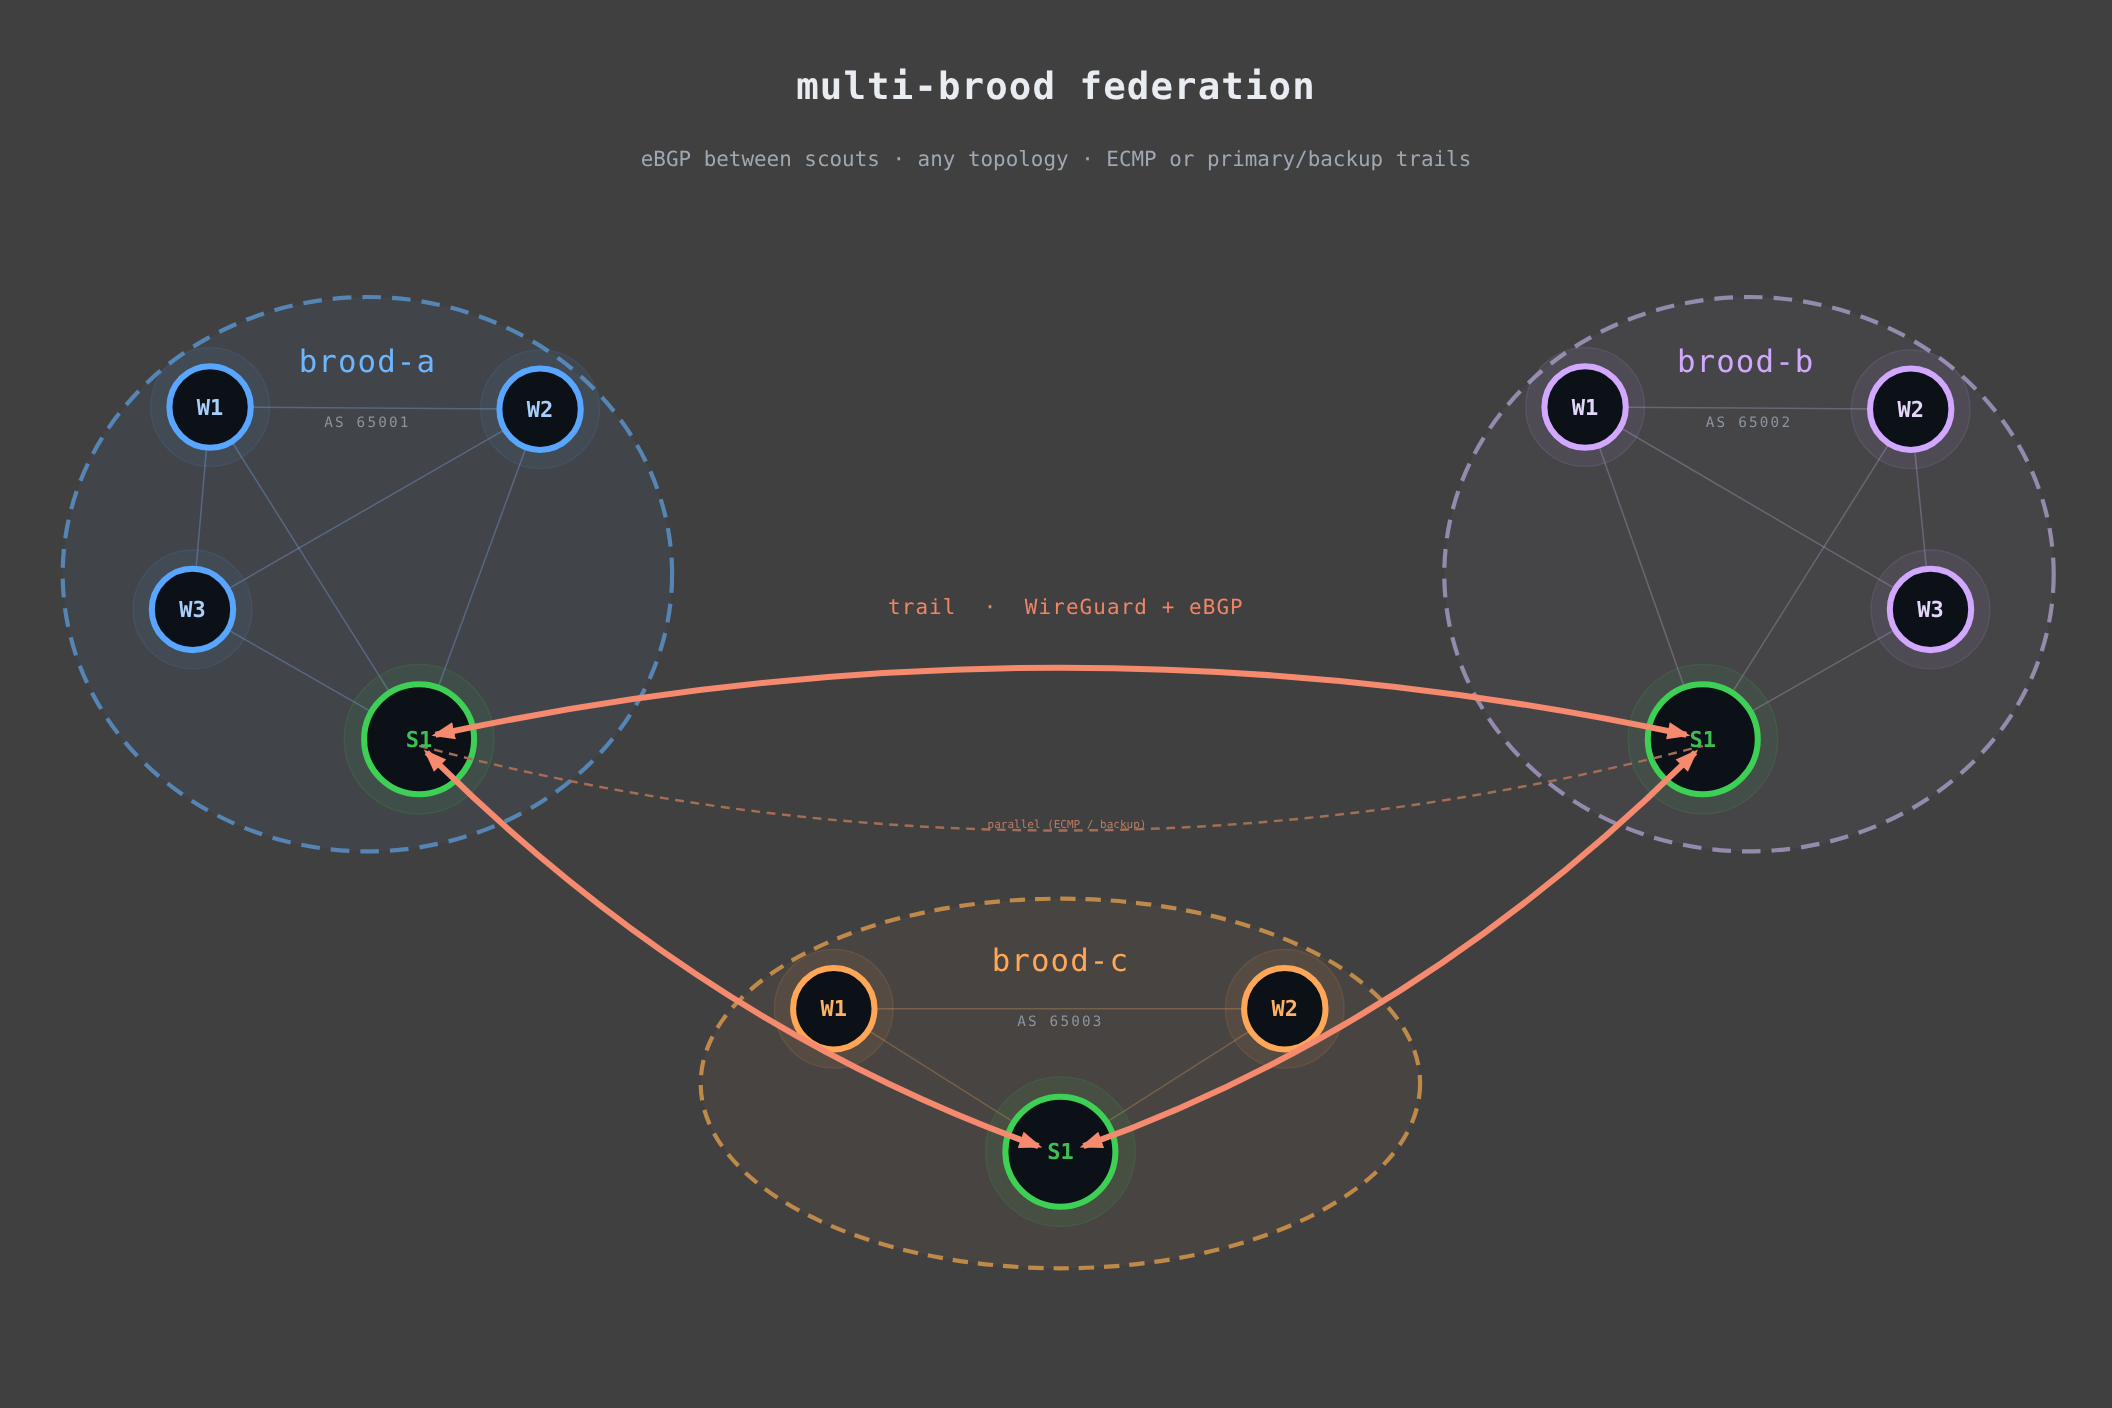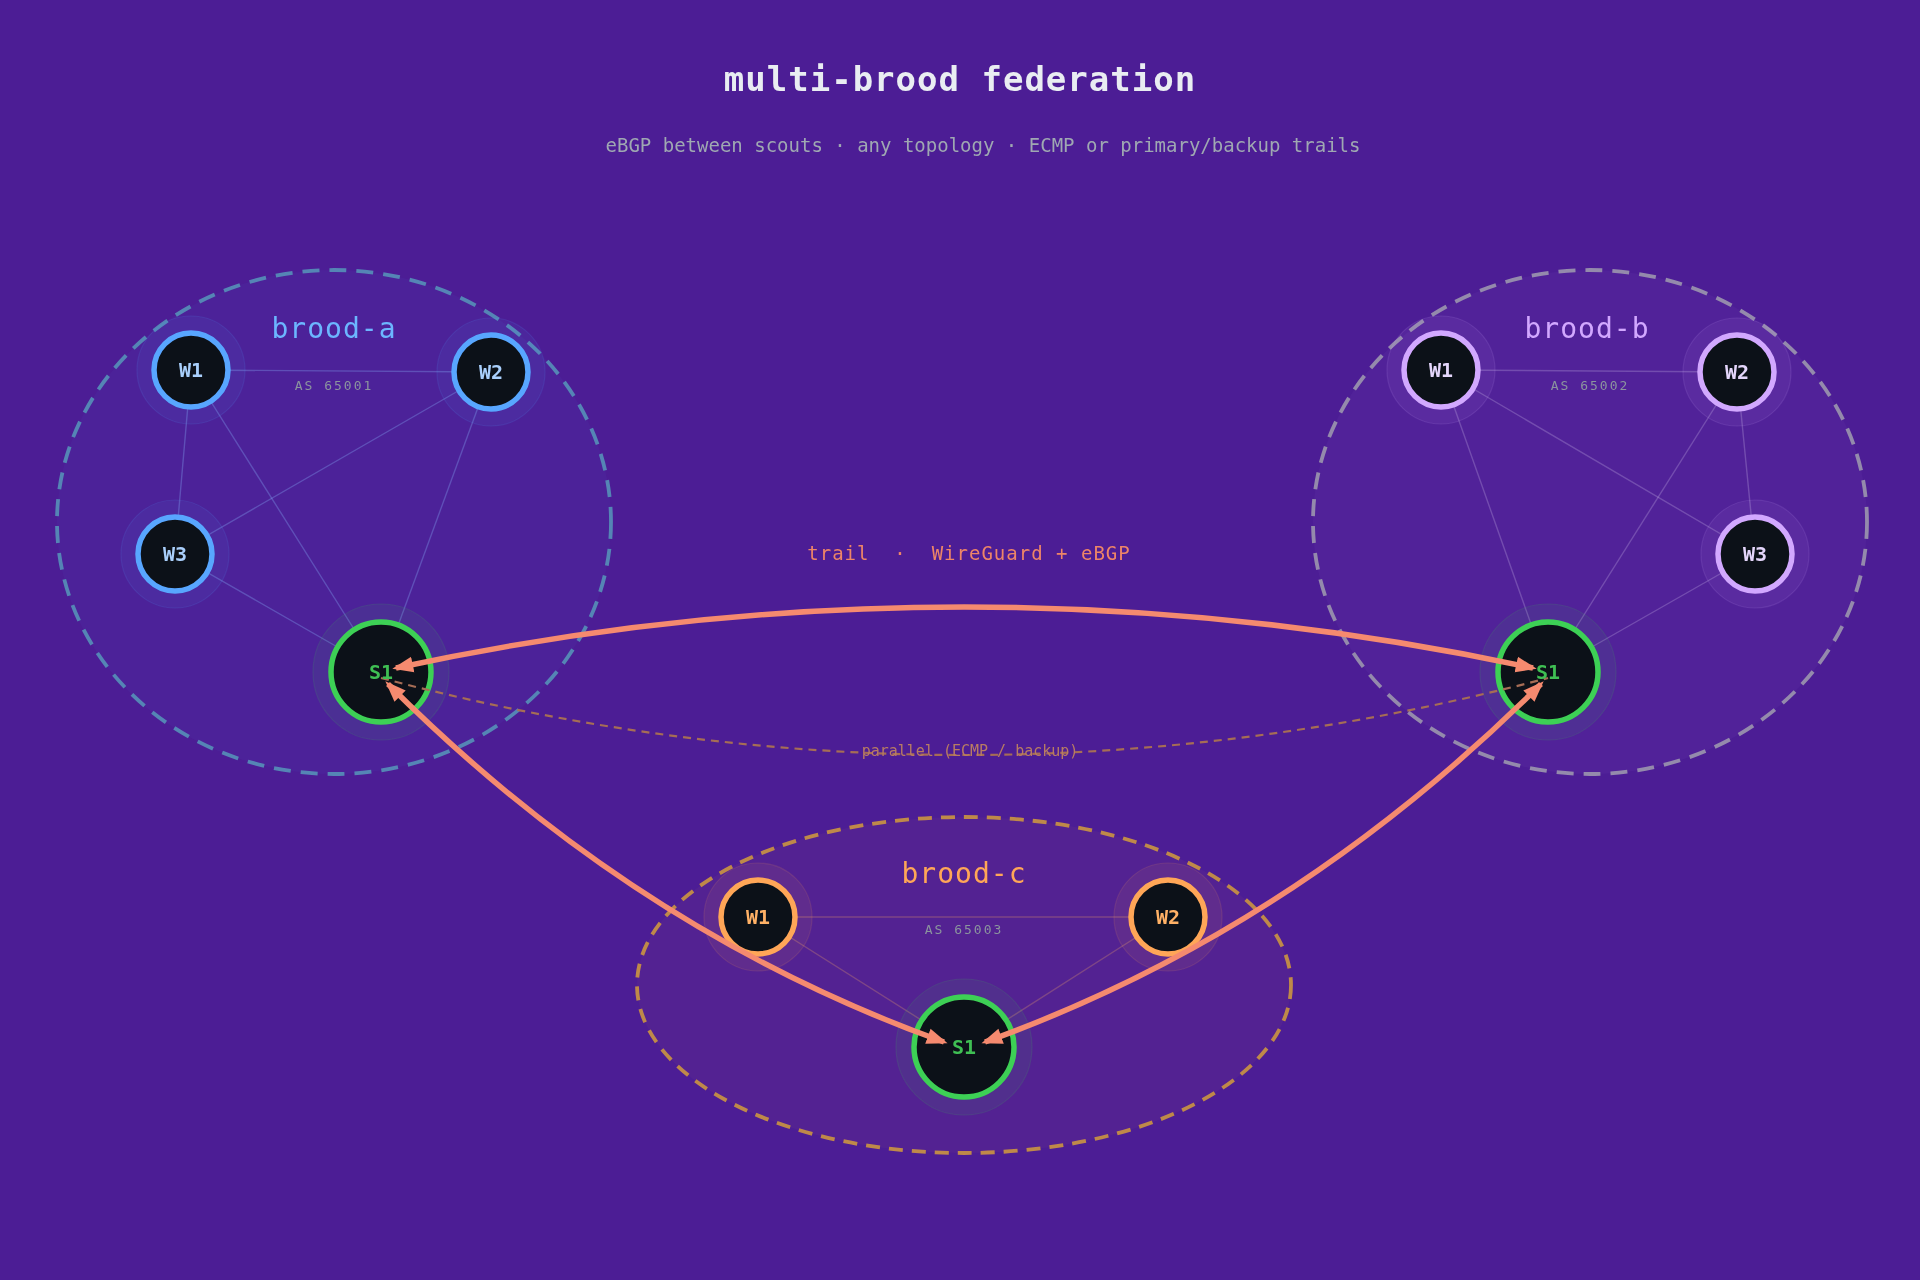--- a/index.html
+++ b/index.html
@@ -1,35 +1,35 @@
 <!DOCTYPE html>
 <html><head>
 <meta charset="utf-8">
 <style>
   html,body{margin:0;padding:0;background:#0d1117;}
   .canvas{
-    position:relative;width:1920px;height:1280px;background:#4c1d95;
+    position:relative;width:1920px;height:1280px;background:#404040;
     overflow:hidden;font-family:"DejaVu Sans Mono", monospace;
   }
   .canvas svg{position:absolute;left:0;top:0;}
   .lbl{position:absolute;transform:translate(-50%,-50%);white-space:pre;line-height:1;}
   .page-title{font-size:34px;font-weight:700;color:#e9edf2;letter-spacing:1px;}
-  .page-subtitle{font-size:19px;color:#9fa8b2;margin-left:23px;}
+  .page-subtitle{font-size:19px;color:#9fa8b2;}
   .cluster-title{font-size:28px;font-weight:400;letter-spacing:1px;}
   .cluster-title.a{color:#6cb6ff;}
   .cluster-title.b{color:#d2a8ff;}
   .cluster-title.c{color:#ffa657;}
   .as-label{font-size:13px;color:#8b949e;letter-spacing:2px;}
   .node-label{font-size:20px;font-weight:700;text-align:right;}
   .node-label.a{color:#a9cffb;}
   .node-label.b{color:#e4d6fb;}
   .node-label.c{color:#ffb166;}
   .node-label.scout{color:#3fbf53;}
   .trail-label{font-size:19px;color:#ee8567;letter-spacing:1px;}
-  .parallel-label{font-size:15px;color:#b87c63;}
+  .parallel-label{font-size:10px;color:#b87c63;}
 </style>
 </head>
 <body>
 
 <div class="canvas">
 
   <svg width="1920" height="1280" viewBox="0 0 1920 1280">
     <defs>
       <marker id="arrow" viewBox="0 0 12 10" refX="9.5" refY="5" markerWidth="22" markerHeight="18" markerUnits="userSpaceOnUse" orient="auto-start-reverse">
         <path d="M0 0.6 L11.6 5 L0 9.4 Z" fill="#f58a6f"></path>

